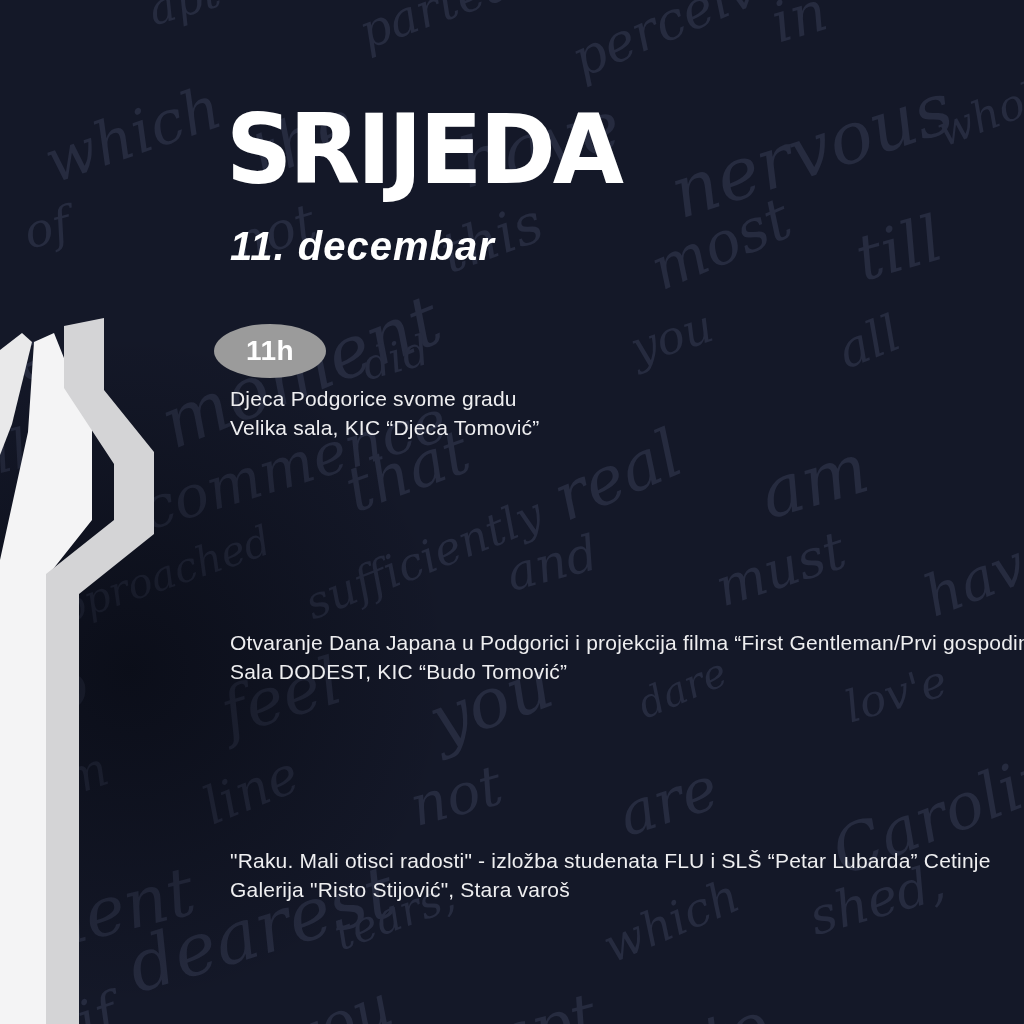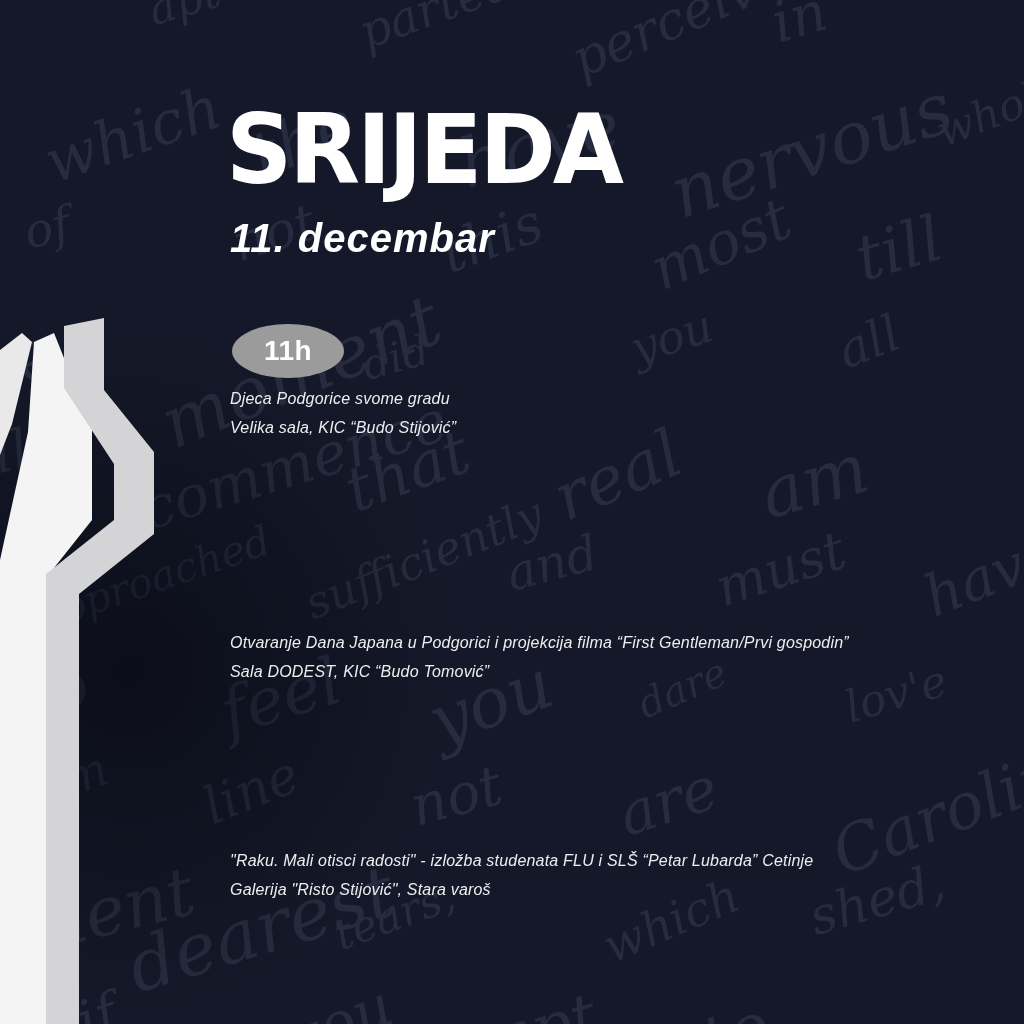--- a/index.html
+++ b/index.html
@@ -50,49 +50,48 @@
   .poster-title{
     position:absolute;left:226px;top:96px;
     font-family:"DejaVu Sans",sans-serif;
     font-weight:800;
     font-size:92px;
     letter-spacing:-3px;
     color:var(--title);
     transform:scaleY(1.05);
   }
   .poster-date{
-    position:absolute;left:230px;top:216px;
+    position:absolute;left:230px;top:224px;
     font-style:italic;
     font-weight:700;
     font-size:40px;
     letter-spacing:1px;
     color:var(--title);
   }
   .event-badge{
     position:absolute;
     width:112px;height:54px;
     border-radius:50%;
     background:var(--badge);
     display:flex;align-items:center;justify-content:center;
     color:#ffffff;
     font-weight:700;
     font-size:28px;
     letter-spacing:0.5px;
   }
-  .badge-1{left:232px;top:324px;align-items:center;}
+  .badge-1{left:214px;top:324px;align-items:center;}
   .badge-2{left:230px;top:547px;}
   .badge-3{left:227px;top:772px;width:118px;height:57px;font-size:29px;}
   .event-text{
     position:absolute;left:230px;
     color:var(--body_text);
-    font-size:16px;
+    font-size:21px;
     line-height:29px;
     letter-spacing:0.2px;
     white-space:nowrap;
-    font-style:italic;
   }
   .text-1{top:384px;}
   .text-2{top:628px;}
   .text-3{top:846px;}
 </style>
 </head>
 <body>
 
 <div class="watermark">
     <span style="left: 148px; top: -25px; font-size: 44px; transform: rotate(-17deg);">apt</span>
@@ -159,21 +158,21 @@
 
 <div class="content">
   <h1 class="poster-title">SRIJEDA</h1>
   <div class="poster-date">11. decembar</div>
 
   <div class="event-badge badge-1">
     <span>11h</span>
   </div>
   <div class="event-text text-1">
     <div>Djeca Podgorice svome gradu</div>
-    <div>Velika sala, KIC “Budo Stijović”</div>
+    <div>Velika sala, KIC “Djeca Tomović”</div>
   </div>
 
   <div class="event-text text-2">
     <div>Otvaranje Dana Japana u Podgorici i projekcija filma “First Gentleman/Prvi gospodin”</div>
     <div>Sala DODEST, KIC “Budo Tomović”</div>
   </div>
 
   <div class="event-text text-3">
     <div>"Raku. Mali otisci radosti" - izložba studenata FLU i SLŠ “Petar Lubarda” Cetinje</div>
     <div>Galerija "Risto Stijović", Stara varoš</div>

